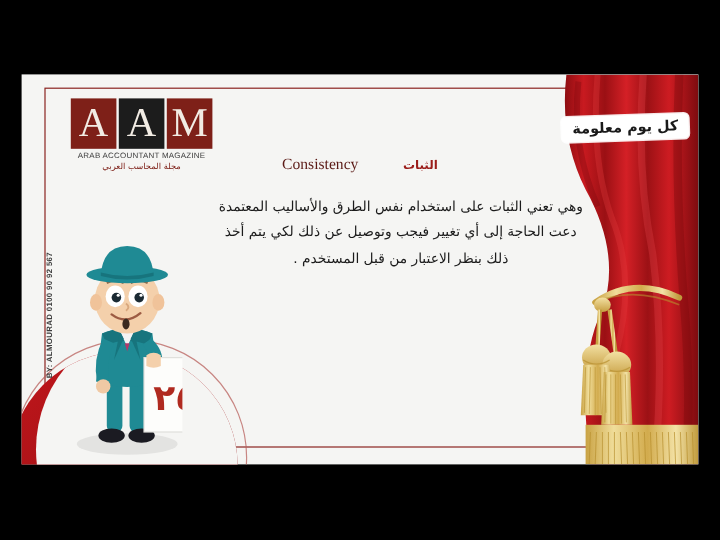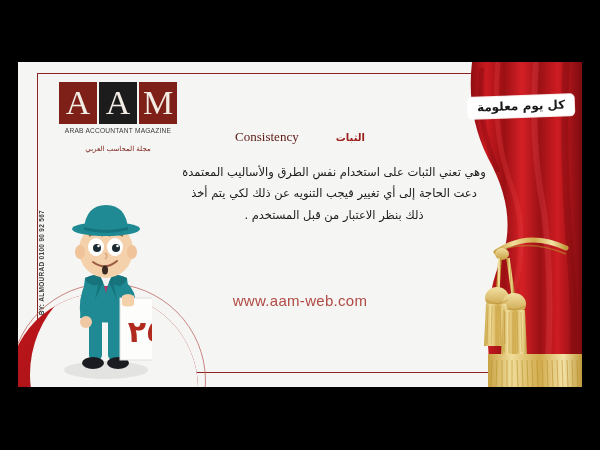--- a/index.html
+++ b/index.html
@@ -76,21 +76,21 @@
   #logo-en {
     margin-top: 3px;
     font-family: "Liberation Sans", sans-serif;
     font-size: 6.5px;
     letter-spacing: 0.2px;
     color: #3a3a3a;
     transform: scaleX(1.02);
     white-space: nowrap;
   }
   #logo-ar {
-    margin-top: 11px;
+    margin-top: 1px;
     font-family: "DejaVu Sans", sans-serif;
     font-size: 7px;
     color: #7e2018;
     direction: rtl;
     white-space: nowrap;
   }
 
   
   #headline {
     position: absolute;
@@ -251,25 +251,24 @@
       <div id="logo-ar">مجلة المحاسب العربي</div>
     </div>
 
     <div id="headline">
       <span class="ar">الثبات</span>
       <span class="en">Consistency</span>
     </div>
 
     <div id="body-text">
       <div class="line">وهي تعني الثبات على استخدام نفس الطرق والأساليب المعتمدة</div>
-      <div class="line">دعت الحاجة إلى أي تغيير فيجب التنويه عن ذلك لكي يتم أخذ</div>
+      <div class="line">دعت الحاجة إلى أي تغيير فيجب وتوصيل عن ذلك لكي يتم أخذ</div>
       <div class="line">ذلك بنظر الاعتبار من قبل المستخدم .</div>
     </div>
 
-    <div id="url">www.aam-web.com</div>
 
     <div id="credit">BY: ALMOURAD  0100 90 92 567</div>
 
     <svg id="mascot" viewBox="0 0 92 190">
 
       <ellipse cx="46" cy="176" rx="42" ry="9" fill="#e3e3e1"></ellipse>
 
       <rect x="29" y="118" width="13" height="48" rx="5" fill="#1f8a94"></rect>
       <rect x="48" y="118" width="13" height="48" rx="5" fill="#1f8a94"></rect>
 

